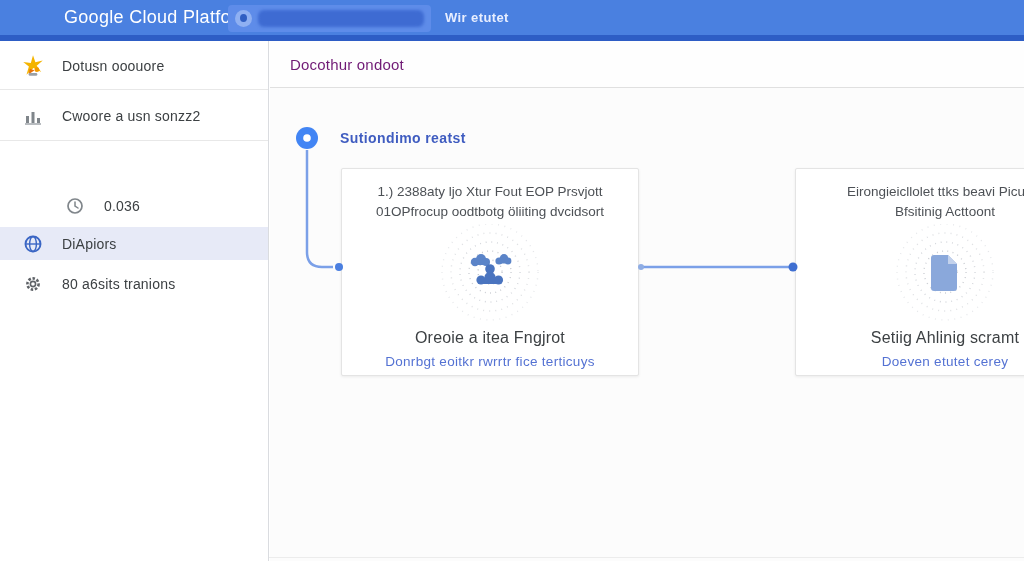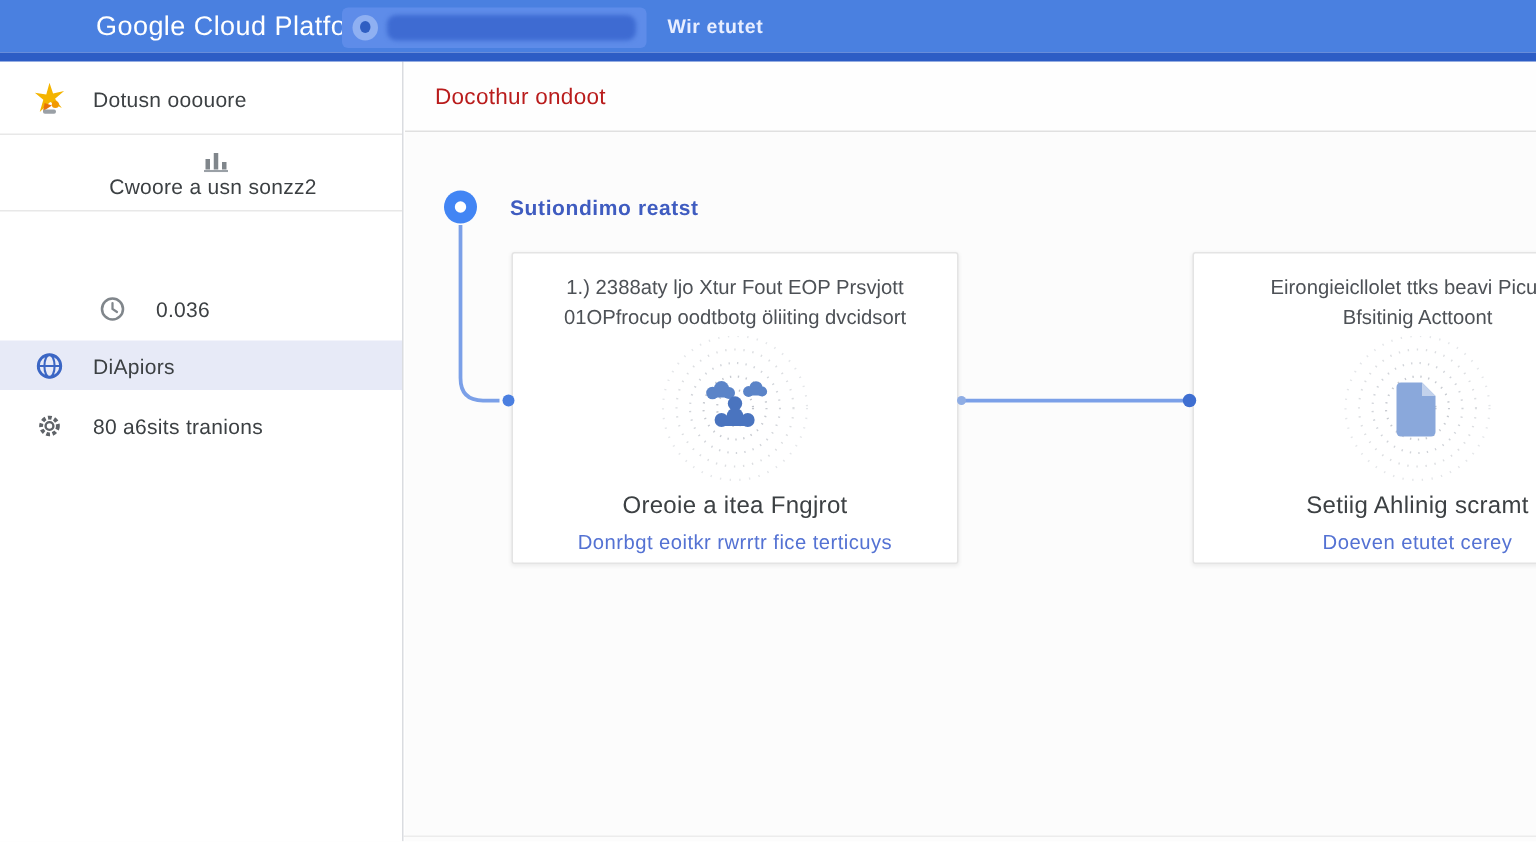--- a/index.html
+++ b/index.html
@@ -20,32 +20,32 @@
   .topbar-right { position:absolute; left:445px; top:10px; color:#e8eeff; font-size:13px; font-weight:600; letter-spacing:0.4px; }
 
   
   .sidebar { position:absolute; top:41px; left:0; width:269px; bottom:0; background:#ffffff; border-right:1px solid #dadce0; z-index:3; }
   .side-item { position:absolute; left:0; right:0; display:flex; align-items:center; cursor:pointer; }
   .side-item.active { background:#e7eaf7; }
   .side-icon { width:26px; margin-left:20px; display:flex; justify-content:center; align-items:center; }
   .side-label { margin-left:16px; font-size:14px; color:#3c4043; letter-spacing:0.2px; }
   .side-divider { position:absolute; left:0; right:0; height:1px; background:#e8e8e8; }
   .item-1 { top:5px;   height:40px; }
-  .item-2 { top:55px;  height:40px;flex-direction:column; }
+  .item-2 { top:55px;  height:40px; }
   .item-3 { top:107px; height:32px; }
   .item-4 { top:149px; height:32px;margin-left:42px; }
   .item-5 { top:186px; height:33px; }
   .item-6 { top:227px; height:32px; }
   .div-1 { top:48px; }
   .div-2 { top:99px; }
 
   
   .main { position:absolute; top:41px; left:270px; right:0; bottom:0; background:#fcfcfc; overflow:hidden; }
   .main-header { position:absolute; top:0; left:0; right:0; height:47px; background:#fefefe; border-bottom:1px solid #e0e0e0; }
-  .main-title { margin-left:20px; line-height:47px; font-size:15px; color:#b91c1c; letter-spacing:0.2px; }
+  .main-title { margin-left:20px; line-height:47px; font-size:15px; color:#701a75; letter-spacing:0.2px; }
   .step-heading { position:absolute; left:70px; top:89px; font-size:14px; font-weight:700; color:#3f5cc0; letter-spacing:0.4px; }
 
   .card { position:absolute; top:127px; height:208px; background:#ffffff; border:1px solid #e4e4e4; border-radius:2px;
           box-shadow:0 1px 3px rgba(0,0,0,0.07); display:flex; flex-direction:column; align-items:center; padding-top:13px; }
   .card-1 { left:71px;  width:298px; }
   .card-2 { left:525px; width:300px; }
   .card-desc { font-size:13.5px; line-height:19.5px; color:#4d5156; text-align:center; }
   .card-art { margin-top:3px; }
   .card-title { margin-top:5px; font-size:16px; color:#3c4043; letter-spacing:0.2px; }
   .card-link { margin-top:7px; font-size:13.5px; color:#5472d3; letter-spacing:0.3px; cursor:pointer; }

